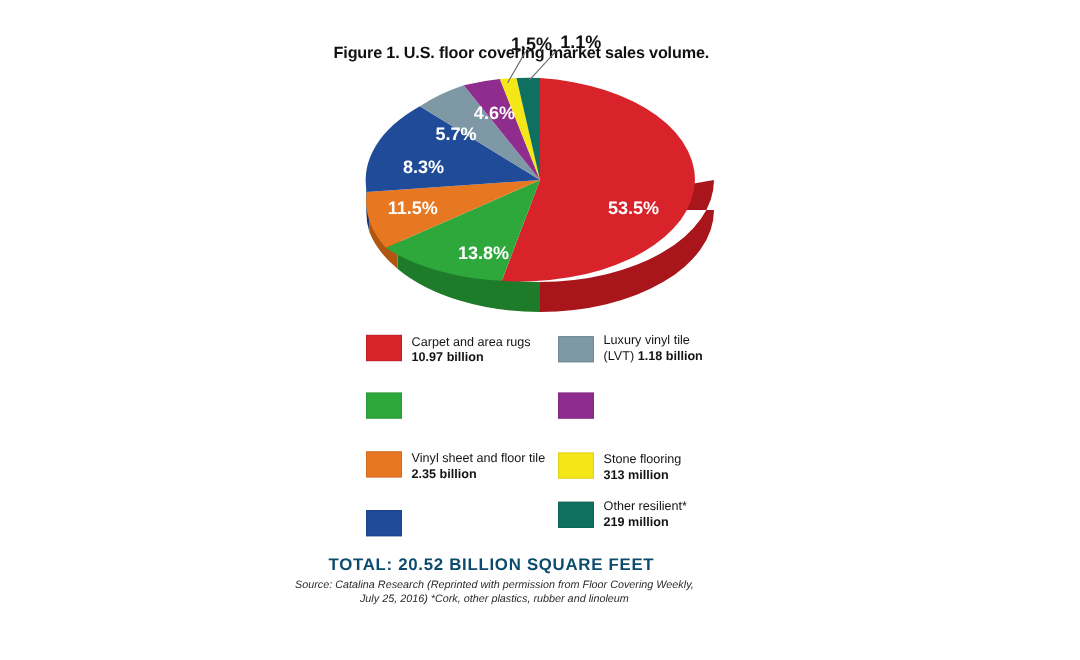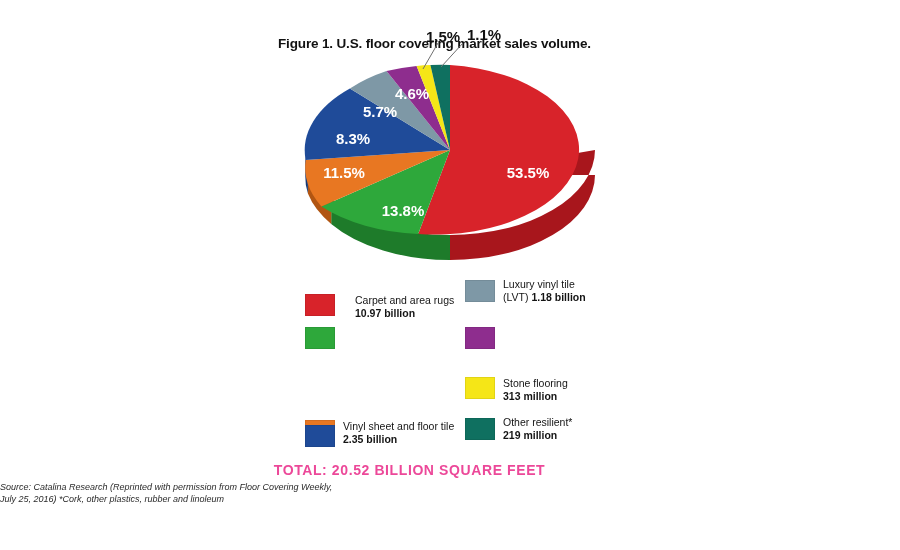--- a/index.html
+++ b/index.html
@@ -107,27 +107,28 @@
   
   .total-line {
     position: absolute;
     left: 0;
     top: 462px;
     width: 819px;
     text-align: center;
     font-size: 14px;
     font-weight: bold;
     letter-spacing: 0.6px;
-    color: #ec4899;
+    color: #0c4a6e;
   }
   .source-line {
     position: absolute;
     left: 0;
     top: 482px;
     width: 824px;
+    text-align: center;
     font-size: 9px;
     line-height: 11.5px;
     font-style: italic;
     color: #2a2a2a;
   }
   .source-line span { display: block; }
 </style>
 </head>
 <body>
 
@@ -178,33 +179,33 @@
         <text class="slice-label inside" x="117" y="39" text-anchor="middle">4.6%</text>
         <text class="slice-label outside" x="148" y="-18" text-anchor="middle">1.5%</text>
         <text class="slice-label outside" x="189" y="-20" text-anchor="middle">1.1%</text>
       </g>
     </svg>
   </div>
 
   <div class="legend">
 
     <div class="legend-col left">
-      <div class="legend-item" style="top:16px;gap:12px;">
+      <div class="legend-item" style="top:1px;">
         <span class="swatch" style="background:#D8232A"></span>
         <span class="legend-text">
           <span class="lbl">Carpet and area rugs</span>
           <span class="val">10.97 billion</span>
         </span>
       </div>
 
       <div class="legend-item" style="top:49px;">
         <span class="swatch" style="background:#2EA83B"></span>
       </div>
 
-      <div class="legend-item" style="top:98px;margin-top:44px;">
+      <div class="legend-item" style="top:98px;">
         <span class="swatch" style="background:#E87722"></span>
         <span class="legend-text">
           <span class="lbl">Vinyl sheet and floor tile</span>
           <span class="val">2.35 billion</span>
         </span>
       </div>
 
       <div class="legend-item" style="top:147px;">
         <span class="swatch" style="background:#1F4B99"></span>
       </div>

